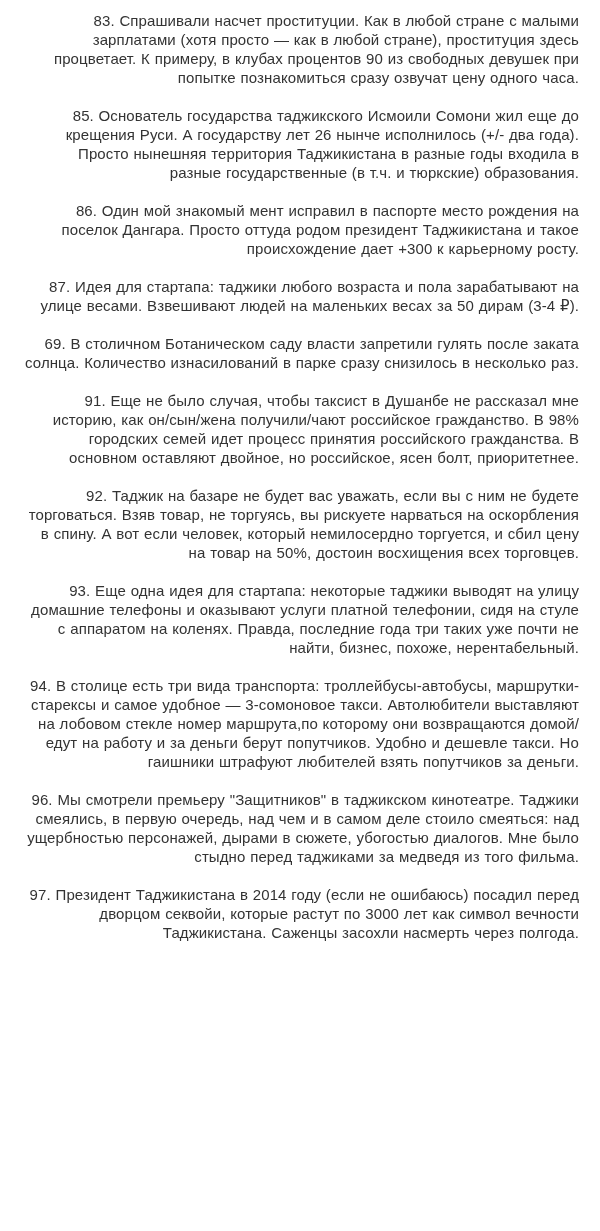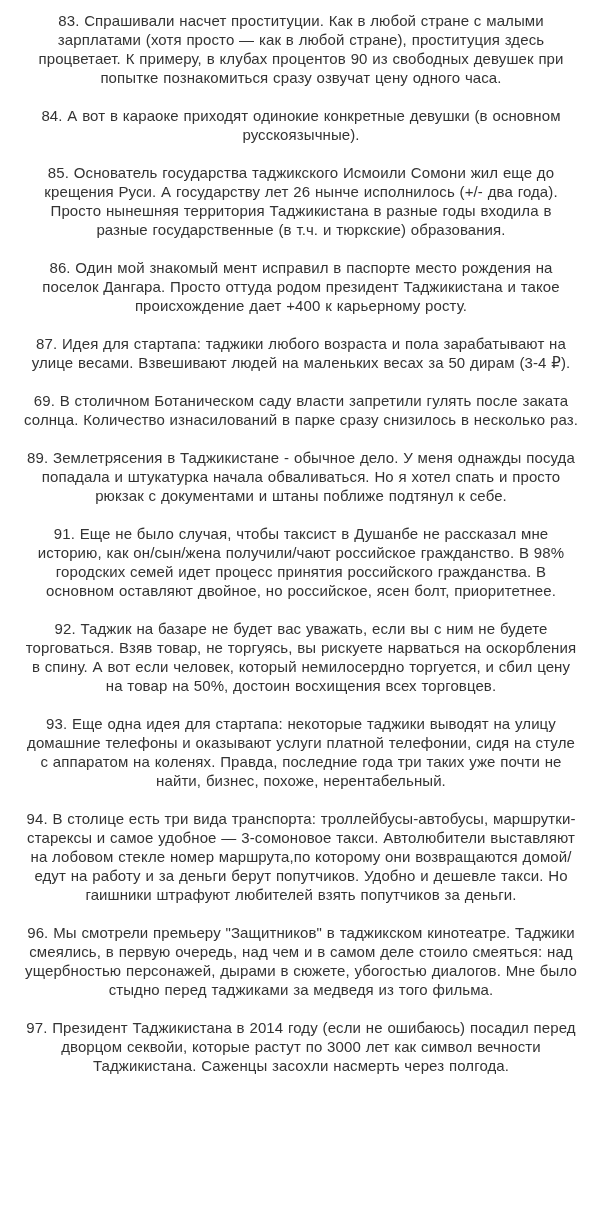--- a/index.html
+++ b/index.html
@@ -16,36 +16,34 @@
   .article {
     padding: 11px 21px 40px 23px;
   }
   .post {
     font-size: 15px;
     line-height: 19px;
     color: #333333;
     margin: 0 0 19px 0;
     letter-spacing: 0.1px;
     word-spacing: 0.5px;
-    text-align: center;
+    text-align: right;
   }
   .post:last-child {
     margin-bottom: 8px;
   }
 </style>
 </head>
 <body>
 
 <div class="article">
   <p class="post">83. Спрашивали насчет проституции. Как в любой стране с малыми зарплатами (хотя просто — как в любой стране), проституция здесь процветает. К примеру, в клубах процентов 90 из свободных девушек при попытке познакомиться сразу озвучат цену одного часа.</p>
-  <p class="post">84. А вот в караоке приходят одинокие конкретные девушки (в основном русскоязычные).</p>
   <p class="post">85. Основатель государства таджикского Исмоили Сомони жил еще до крещения Руси. А государству лет 26 нынче исполнилось (+/- два года). Просто нынешняя территория Таджикистана в разные годы входила в разные государственные (в т.ч. и тюркские) образования.</p>
-  <p class="post">86. Один мой знакомый мент исправил в паспорте место рождения на поселок Дангара. Просто оттуда родом президент Таджикистана и такое происхождение дает +400 к карьерному росту.</p>
+  <p class="post">86. Один мой знакомый мент исправил в паспорте место рождения на поселок Дангара. Просто оттуда родом президент Таджикистана и такое происхождение дает +300 к карьерному росту.</p>
   <p class="post">87. Идея для стартапа: таджики любого возраста и пола зарабатывают на улице весами. Взвешивают людей на маленьких весах за 50 дирам (3-4 ₽).</p>
   <p class="post">69. В столичном Ботаническом саду власти запретили гулять после заката солнца. Количество изнасилований в парке сразу снизилось в несколько раз.</p>
-  <p class="post">89. Землетрясения в Таджикистане - обычное дело. У меня однажды посуда попадала и штукатурка начала обваливаться. Но я хотел спать и просто рюкзак с документами и штаны поближе подтянул к себе.</p>
   <p class="post">91. Еще не было случая, чтобы таксист в Душанбе не рассказал мне историю, как он/сын/жена получили/чают российское гражданство. В 98% городских семей идет процесс принятия российского гражданства. В основном оставляют двойное, но российское, ясен болт, приоритетнее.</p>
   <p class="post">92. Таджик на базаре не будет вас уважать, если вы с ним не будете торговаться. Взяв товар, не торгуясь, вы рискуете нарваться на оскорбления в спину. А вот если человек, который немилосердно торгуется, и сбил цену на товар на 50%, достоин восхищения всех торговцев.</p>
   <p class="post">93. Еще одна идея для стартапа: некоторые таджики выводят на улицу домашние телефоны и оказывают услуги платной телефонии, сидя на стуле с аппаратом на коленях. Правда, последние года три таких уже почти не найти, бизнес, похоже, нерентабельный.</p>
   <p class="post">94. В столице есть три вида транспорта: троллейбусы-автобусы, маршрутки-старексы и самое удобное — 3-сомоновое такси. Автолюбители выставляют на лобовом стекле номер маршрута,по которому они возвращаются домой/едут на работу и за деньги берут попутчиков. Удобно и дешевле такси. Но гаишники штрафуют любителей взять попутчиков за деньги.</p>
   <p class="post">96. Мы смотрели премьеру "Защитников" в таджикском кинотеатре. Таджики смеялись, в первую очередь, над чем и в самом деле стоило смеяться: над ущербностью персонажей, дырами в сюжете, убогостью диалогов. Мне было стыдно перед таджиками за медведя из того фильма.</p>
   <p class="post">97. Президент Таджикистана в 2014 году (если не ошибаюсь) посадил перед дворцом секвойи, которые растут по 3000 лет как символ вечности Таджикистана. Саженцы засохли насмерть через полгода.</p>
 </div>
 
 </body></html>

